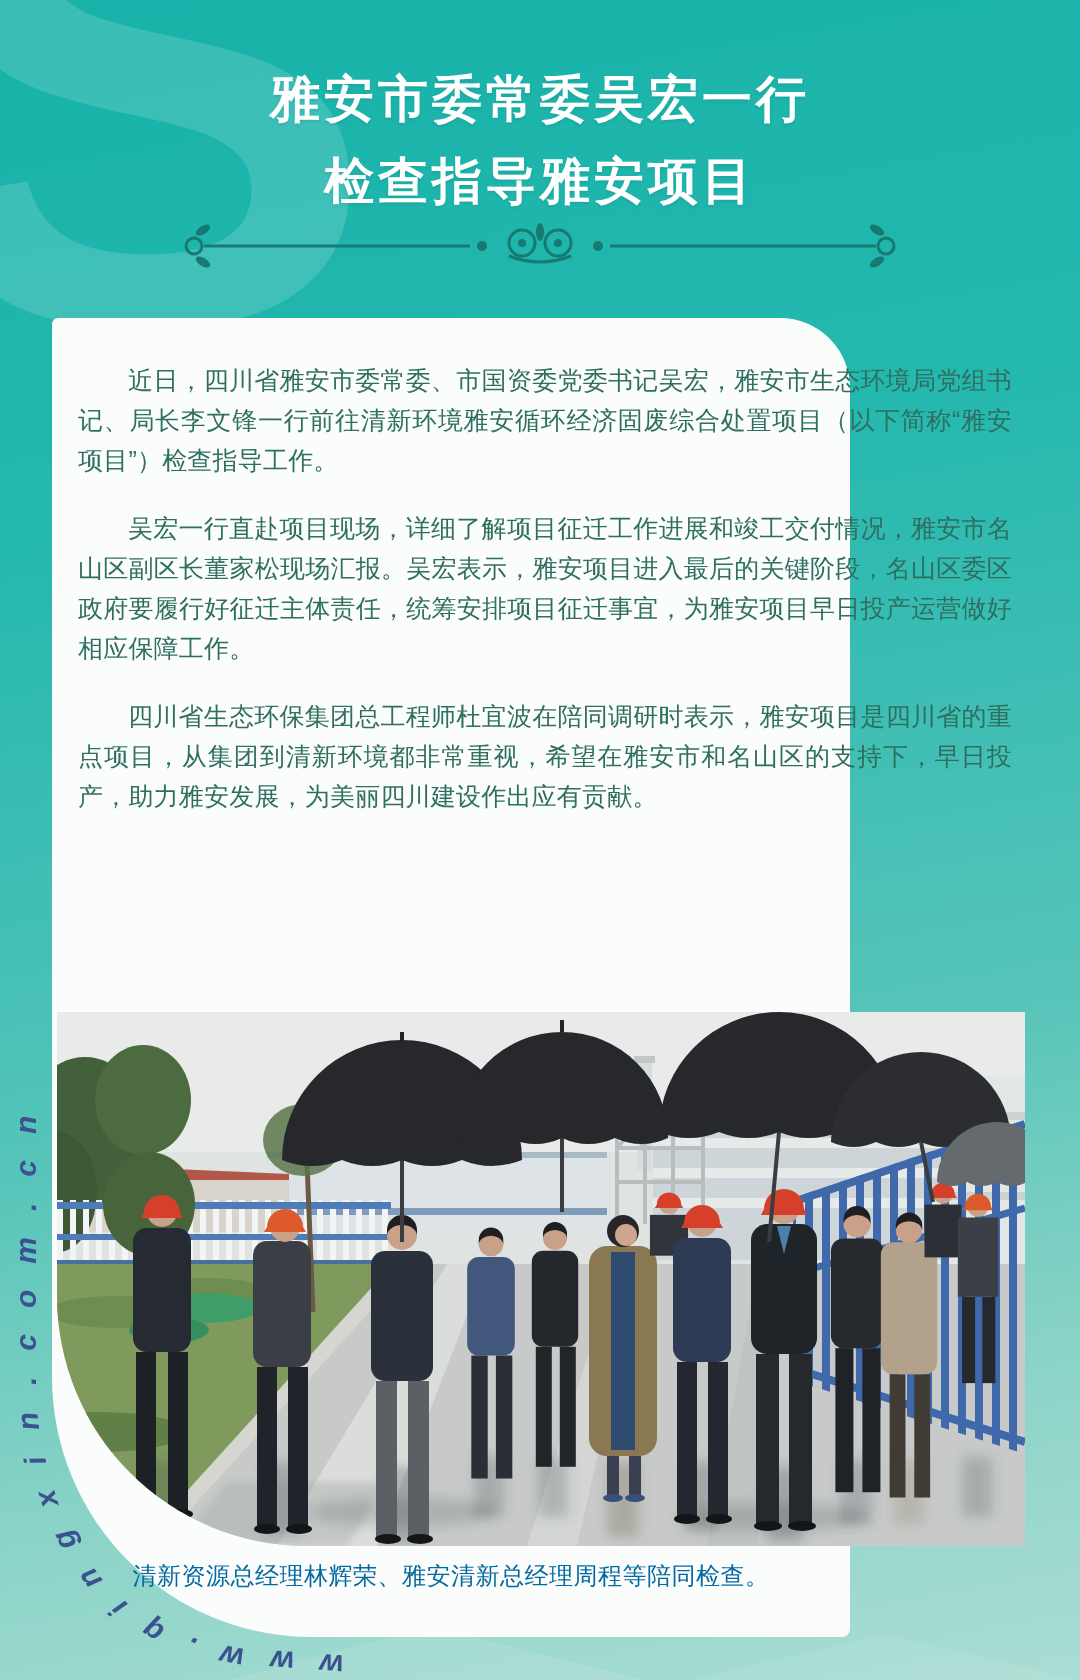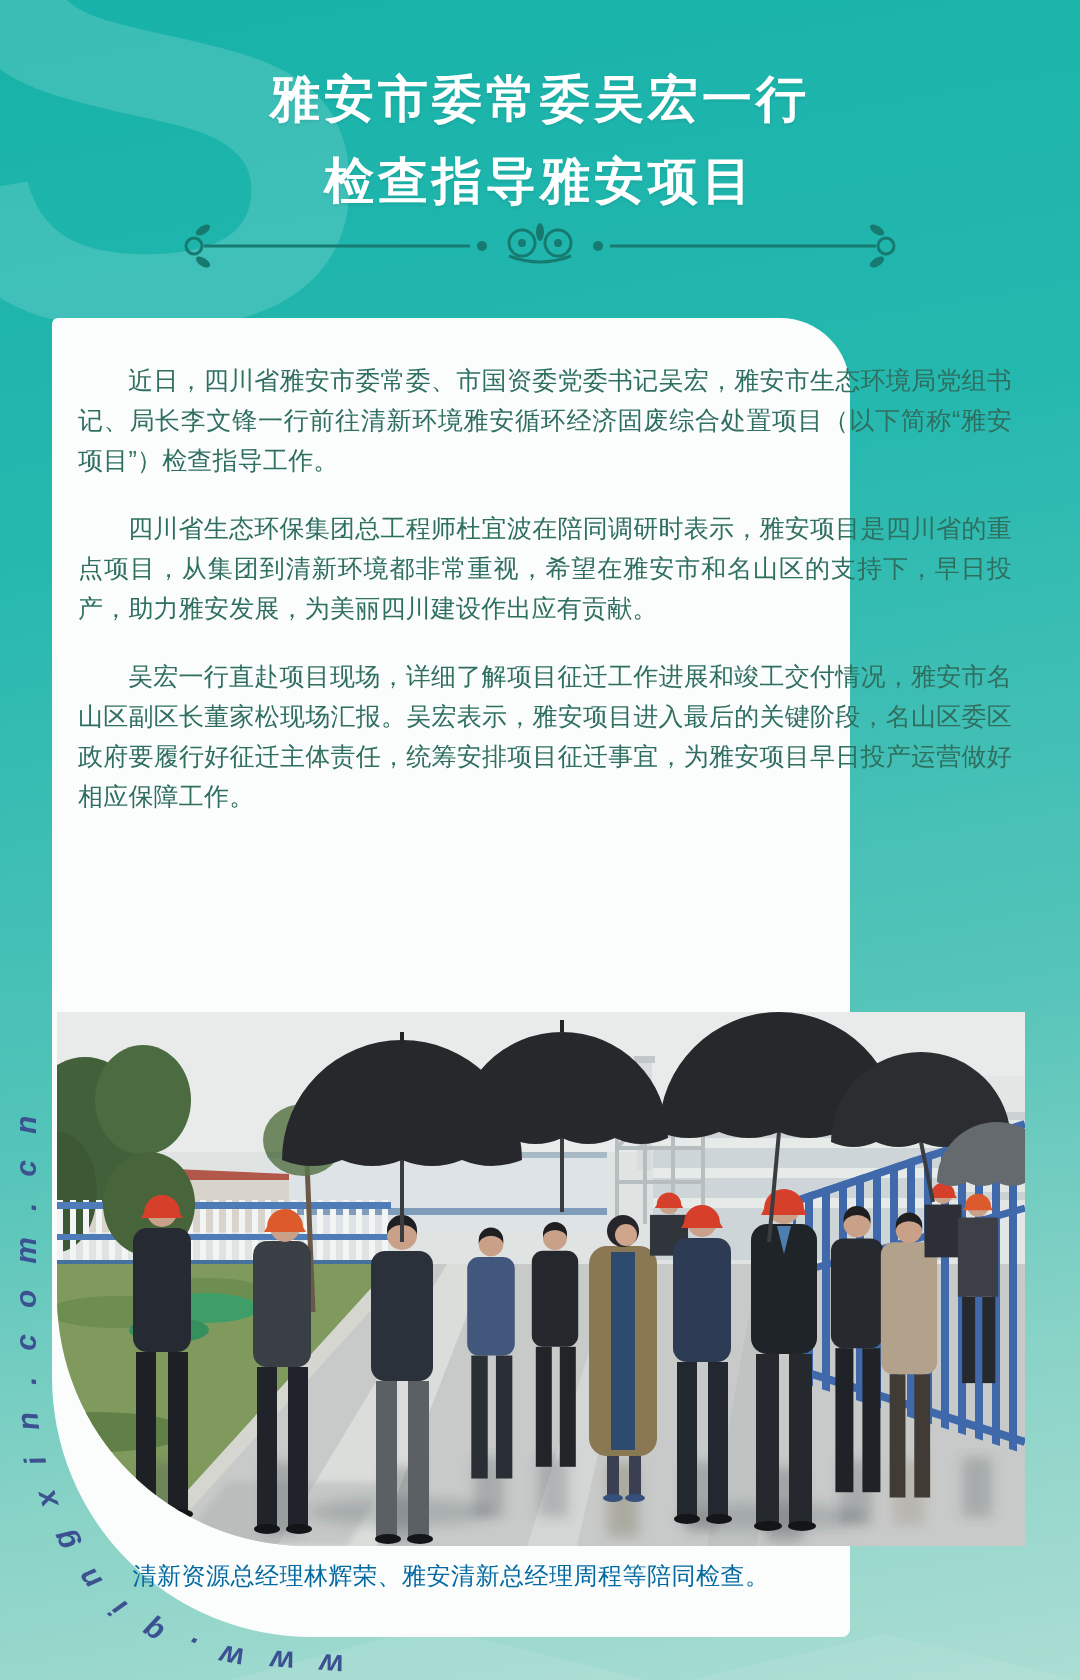--- a/index.html
+++ b/index.html
@@ -67,22 +67,22 @@
       <circle cx="352" cy="23" r="4"></circle>
       <circle cx="388" cy="23" r="4"></circle>
       <ellipse cx="370" cy="12" rx="4" ry="9"></ellipse>
     </g>
   </svg>
 
   <main class="card">
 
     <div class="article">
       <p>近日，四川省雅安市委常委、市国资委党委书记吴宏，雅安市生态环境局党组书记、局长李文锋一行前往清新环境雅安循环经济固废综合处置项目（以下简称“雅安项目”）检查指导工作。</p>
+      <p>吴宏一行直赴项目现场，详细了解项目征迁工作进展和竣工交付情况，雅安市名山区副区长董家松现场汇报。吴宏表示，雅安项目进入最后的关键阶段，名山区委区政府要履行好征迁主体责任，统筹安排项目征迁事宜，为雅安项目早日投产运营做好相应保障工作。</p>
       <p>四川省生态环保集团总工程师杜宜波在陪同调研时表示，雅安项目是四川省的重点项目，从集团到清新环境都非常重视，希望在雅安市和名山区的支持下，早日投产，助力雅安发展，为美丽四川建设作出应有贡献。</p>
-      <p>吴宏一行直赴项目现场，详细了解项目征迁工作进展和竣工交付情况，雅安市名山区副区长董家松现场汇报。吴宏表示，雅安项目进入最后的关键阶段，名山区委区政府要履行好征迁主体责任，统筹安排项目征迁事宜，为雅安项目早日投产运营做好相应保障工作。</p>
     </div>
 
     <figure class="photo" role="img" aria-label="吴宏一行雨中步行检查雅安项目现场，众人撑黑伞、戴红色安全帽走在湿滑厂区道路上">
       <svg viewBox="0 0 968 534" preserveAspectRatio="none">
         <defs>
           <pattern id="bluebars" width="17" height="12" patternUnits="userSpaceOnUse">
             <rect width="8" height="12" fill="#3f69ab"></rect>
           </pattern>
           <pattern id="whitebars" width="13" height="10" patternUnits="userSpaceOnUse">
             <rect width="6" height="10" fill="#f3f5f4"></rect>

